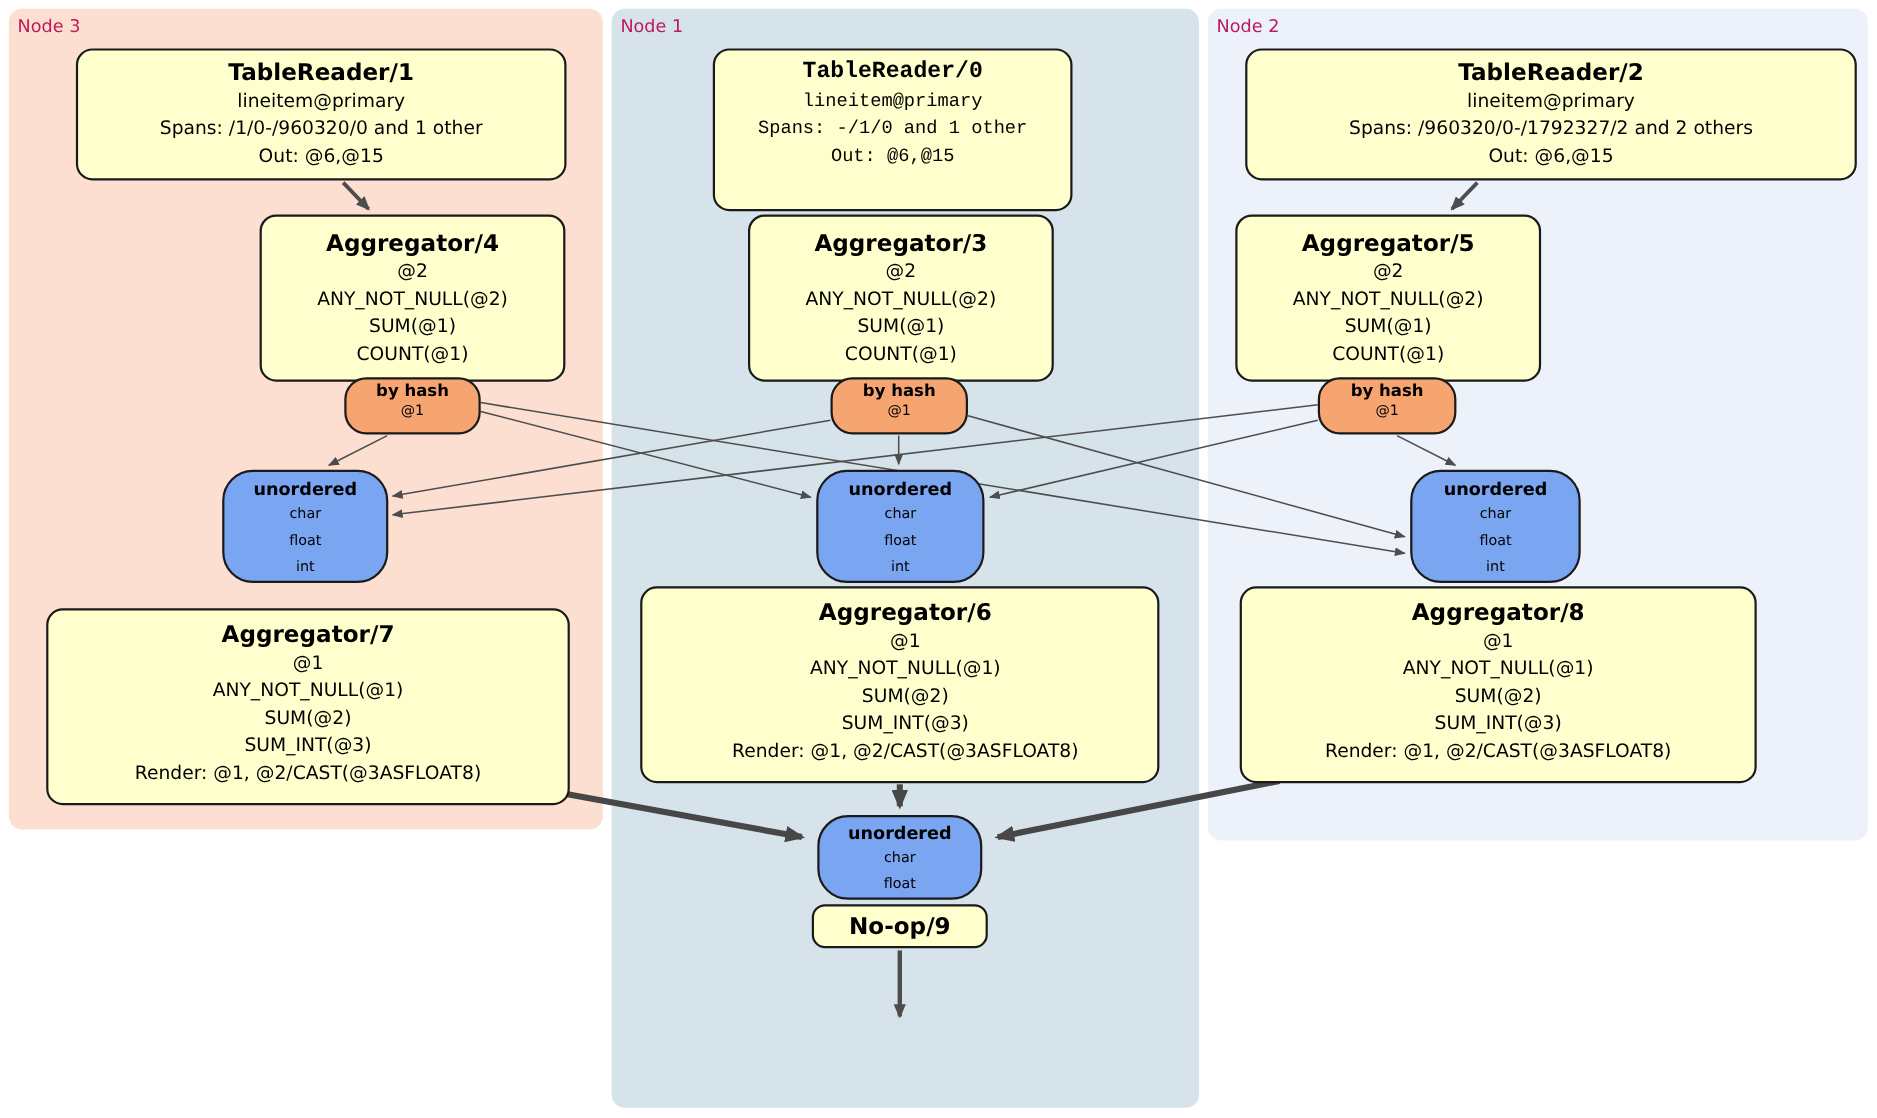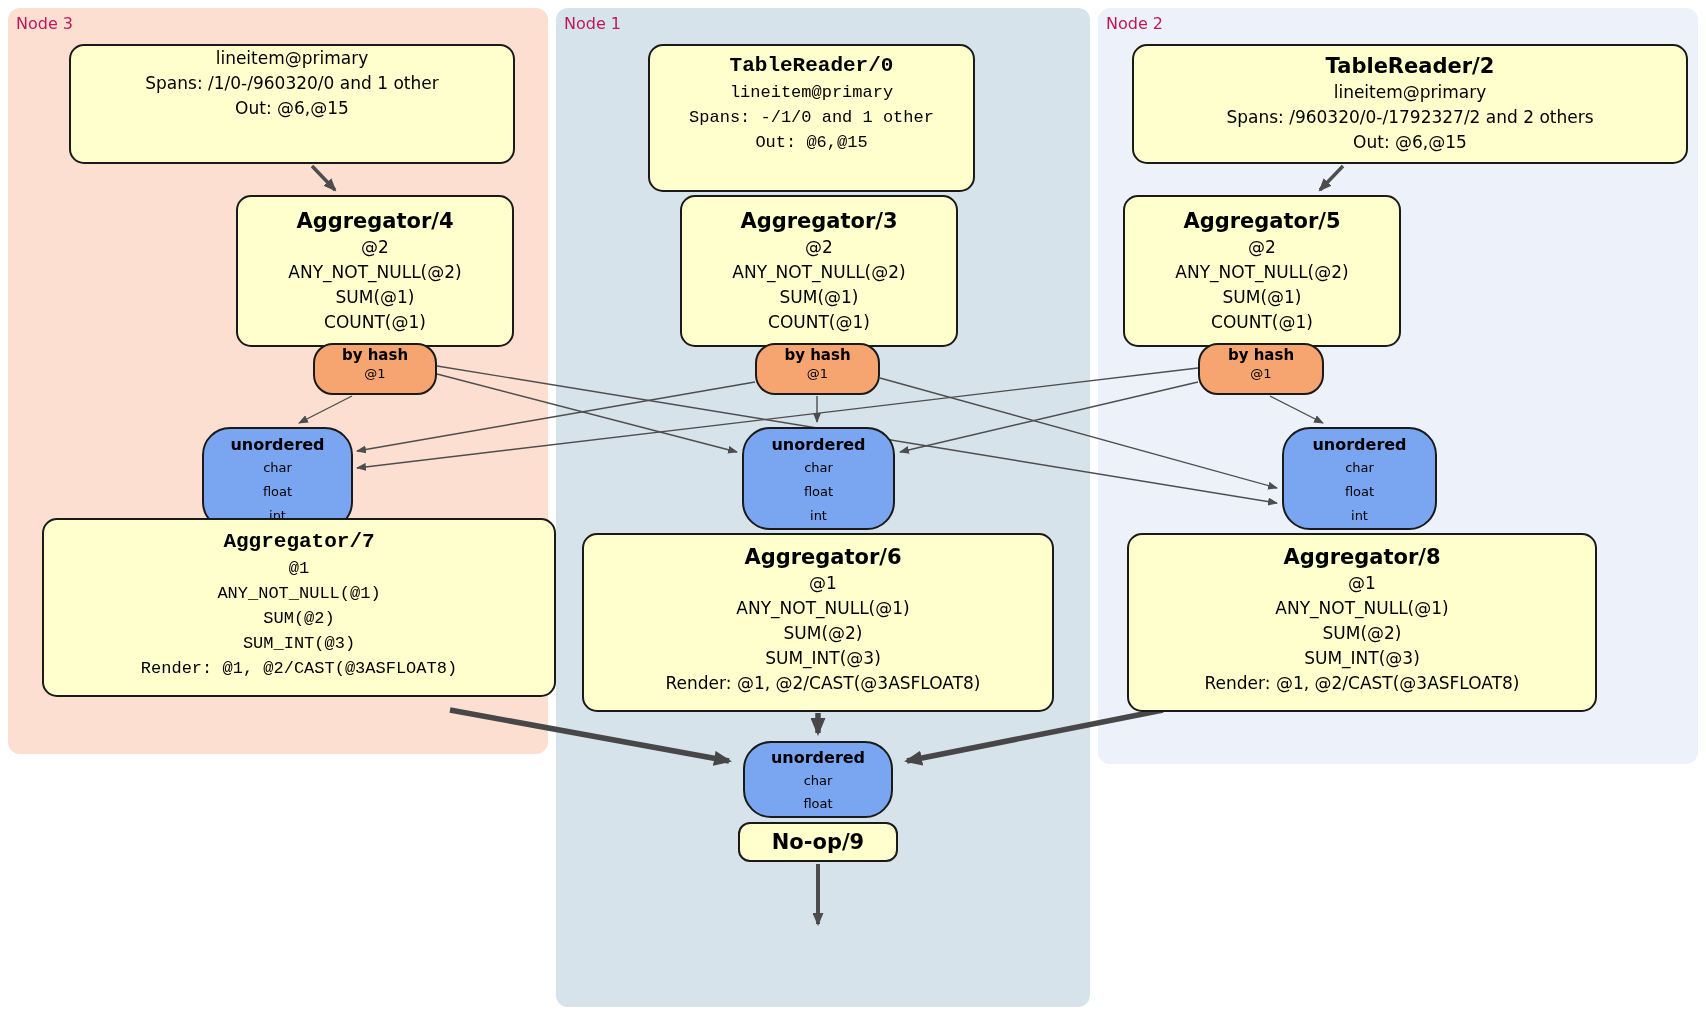--- a/index.html
+++ b/index.html
@@ -75,20 +75,21 @@
     <line x1="1198" y1="382" x2="900" y2="452" stroke="#4d4d4d" stroke-width="1.4" marker-end="url(#thinArrow)"></line>
 
     <line x1="450" y1="710" x2="729" y2="761" stroke="#474747" stroke-width="5.5" marker-end="url(#bigArrow)"></line>
     <line x1="818" y1="713" x2="818" y2="733" stroke="#474747" stroke-width="5.5" marker-end="url(#bigArrow)"></line>
     <line x1="1163" y1="710" x2="907" y2="761" stroke="#474747" stroke-width="5.5" marker-end="url(#bigArrow)"></line>
 
     <line x1="818" y1="864" x2="818" y2="924" stroke="#4d4d4d" stroke-width="4" marker-end="url(#midArrow)"></line>
   </svg>
 
   <div class="box op tr-box" style="left:69px;top:44px;width:446px;height:120px;">
+    <div class="t-big">TableReader/1</div>
     <div class="ln">lineitem@primary</div>
     <div class="ln">Spans: /1/0-/960320/0 and 1 other</div>
     <div class="ln">Out: @6,@15</div>
   </div>
 
   <div class="box op aggtop-box" style="left:236px;top:195px;width:278px;height:152px;">
     <div class="t-big">Aggregator/4</div>
     <div class="ln">@2</div>
     <div class="ln">ANY_NOT_NULL(@2)</div>
     <div class="ln">SUM(@1)</div>
@@ -100,21 +101,21 @@
     <div class="ln-hash">@1</div>
   </div>
 
   <div class="box sync sync-pad" style="left:202px;top:427px;width:151px;height:103px;">
     <div class="t-sync">unordered</div>
     <div class="ln-sync">char</div>
     <div class="ln-sync">float</div>
     <div class="ln-sync">int</div>
   </div>
 
-  <div class="box op aggbot-box" style="left:42px;top:518px;width:514px;height:179px;font-family:Liberation Mono, monospace;">
+  <div class="box op aggbot-box" style="left:42px;top:553px;width:476px;height:179px;">
     <div class="t-big">Aggregator/7</div>
     <div class="ln">@1</div>
     <div class="ln">ANY_NOT_NULL(@1)</div>
     <div class="ln">SUM(@2)</div>
     <div class="ln">SUM_INT(@3)</div>
     <div class="ln">Render: @1, @2/CAST(@3ASFLOAT8)</div>
   </div>
 
   <div class="box op tr-box" style="left:648px;top:44px;width:327px;height:148px;font-family:Liberation Mono, monospace;">
     <div class="t-big">TableReader/0</div>

